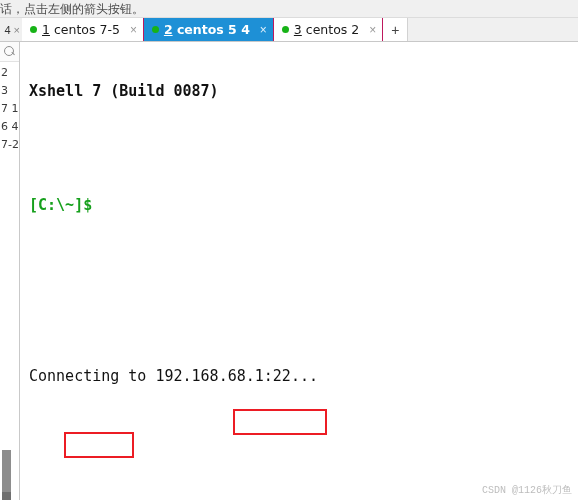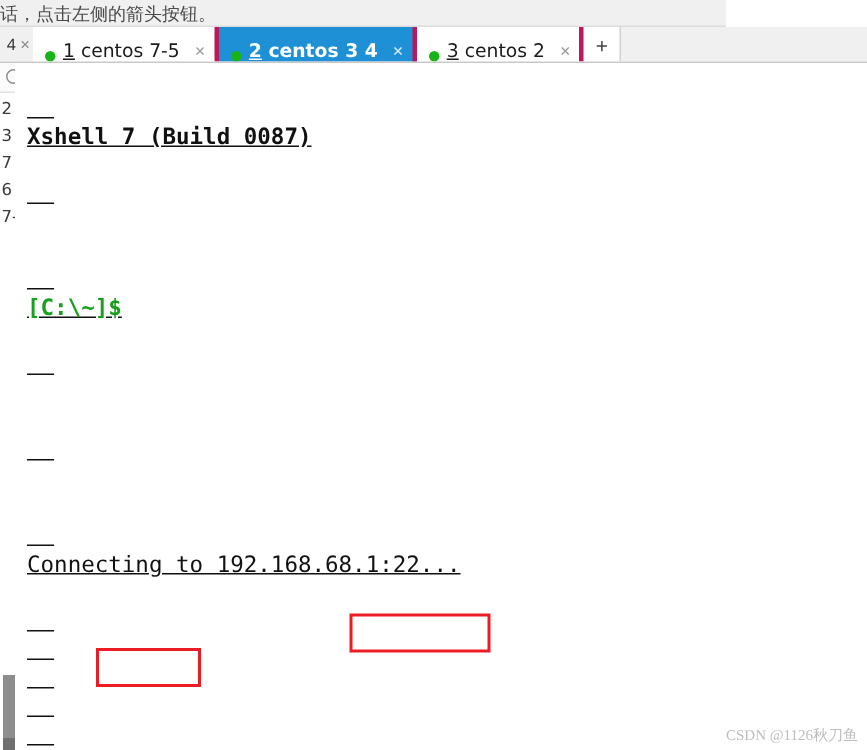--- a/index.html
+++ b/index.html
@@ -12,21 +12,21 @@
     height: 500px;
     overflow: hidden;
     font-family: "Liberation Sans", sans-serif;
     position: relative;
   }
 
   
   .topbar {
     position: absolute;
     left: 0; top: 0;
-    width: 484px; height: 18px;
+    width: 578px; height: 18px;
     background: #f0f0f0;
     border-bottom: 1px solid #dcdcdc;
     box-sizing: border-box;
     overflow: hidden;
   }
   .topbar-text {
     position: absolute;
     left: 0; top: 1px;
     font-size: 12px;
     color: #4a4a4a;
@@ -62,25 +62,25 @@
     color: #333;
   }
   .tab-clip .clipx {
     font-size: 11px;
     color: #888;
     margin-left: 3px;
   }
   .tab {
     position: relative;
     display: flex;
-    align-items: flex-end;
+    align-items: center;
     padding: 0 6px 0 8px;
     box-sizing: border-box;
     background: #ffffff;
-    border-right: 3px solid #be185d;
+    border-right: 1px solid #be185d;
     white-space: nowrap;
     flex: 0 0 auto;
   }
   .tab.active {
     background: #1e90d6;
   }
   .tab .dot {
     width: 7px; height: 7px;
     border-radius: 50%;
     background: #17b317;
@@ -184,32 +184,31 @@
     left: 2px;
     bottom: 0px;
     width: 9px;
     height: 8px;
     background: #6f6f6f;
   }
 
   
   .terminal {
     position: absolute;
-    left: 10px; top: 42px;
+    left: 21px; top: 42px;
     width: 453px; height: 458px;
     background: #ffffff;
     overflow: hidden;
     font-family: "DejaVu Sans Mono", monospace;
     font-size: 15px;
     line-height: 19px;
     color: #111111;
     padding: 2px 0 0 8px;
     box-sizing: border-box;
     white-space: pre;
-    text-decoration: underline;
   }
   .tline {
     height: 19px;
     white-space: pre;
     position: relative;
   }
   .t-bold { font-weight: bold; }
   .t-green { color: #16a01c; font-weight: bold; }
 
   
@@ -221,21 +220,21 @@
   }
   #redbox-lsopt { left: 233px; top: 409px; width: 94px; height: 26px; }
   #redbox-test  { left: 64px;  top: 432px; width: 70px;  height: 26px; }
 
   
   .watermark {
     position: absolute;
     right: 6px; bottom: 3px;
     font-size: 10px;
     color: #bdbdbd;
-    font-family: Liberation Serif, serif;
+    font-family: Liberation Mono, monospace;
     white-space: nowrap;
   }
 </style>
 </head>
 <body>
 
 <div class="topbar">
   <span class="topbar-text">话，点击左侧的箭头按钮。</span>
 </div>
 
@@ -247,21 +246,21 @@
   </div>
 
   <div class="tab">
     <span class="dot"></span>
     <span class="tlabel"><span class="tnum">1</span><span> centos 7-5</span></span>
     <span class="tclose">×</span>
   </div>
 
   <div class="tab active">
     <span class="dot"></span>
-    <span class="tlabel"><span class="tnum">2</span><span> centos 3 4</span></span>
+    <span class="tlabel"><span class="tnum">2</span><span> centos 5 4</span></span>
     <span class="tclose">×</span>
   </div>
 
   <div class="tab">
     <span class="dot"></span>
     <span class="tlabel"><span class="tnum">3</span><span> centos 2</span></span>
     <span class="tclose">×</span>
   </div>
 
   <div class="tab-add">+</div>

